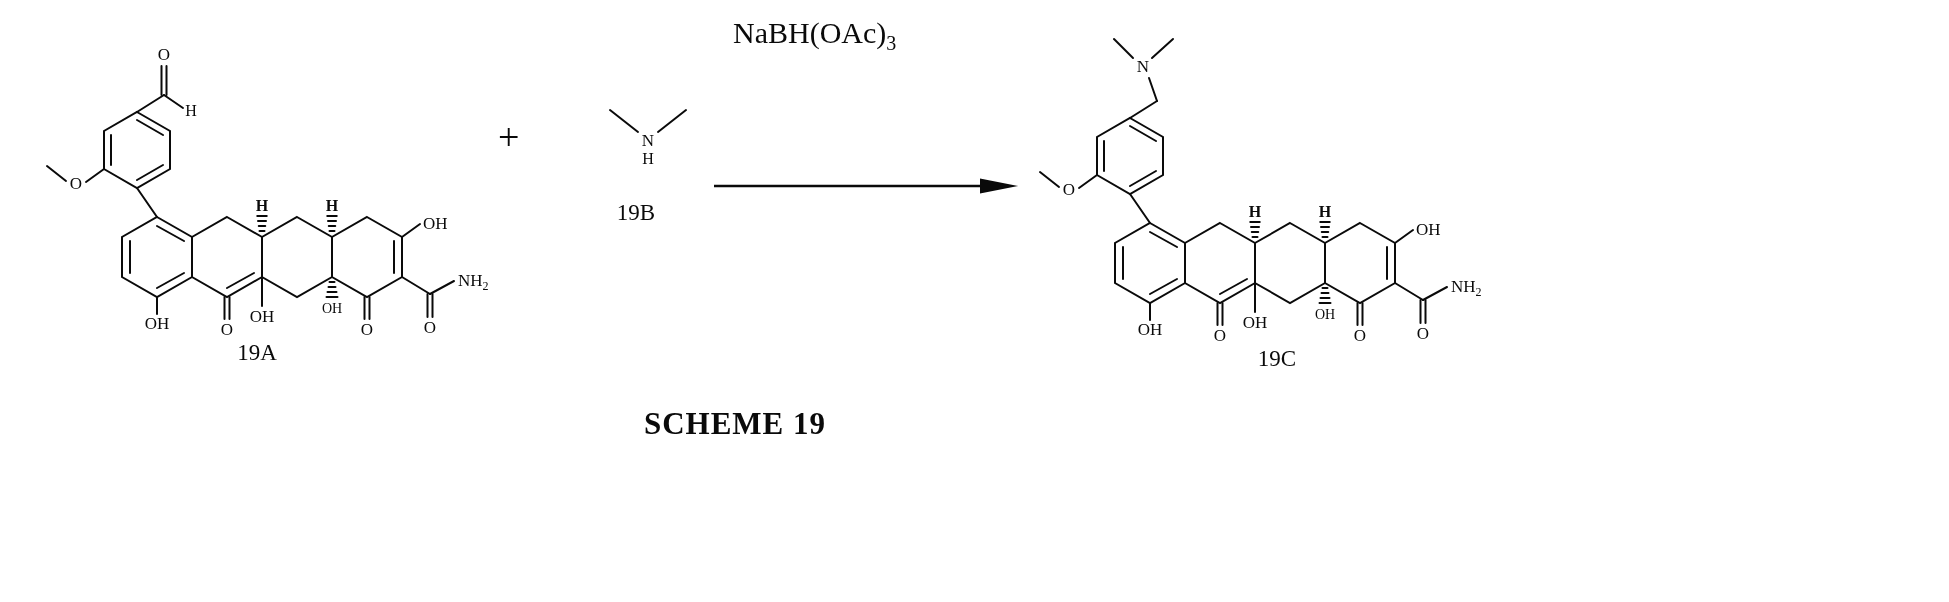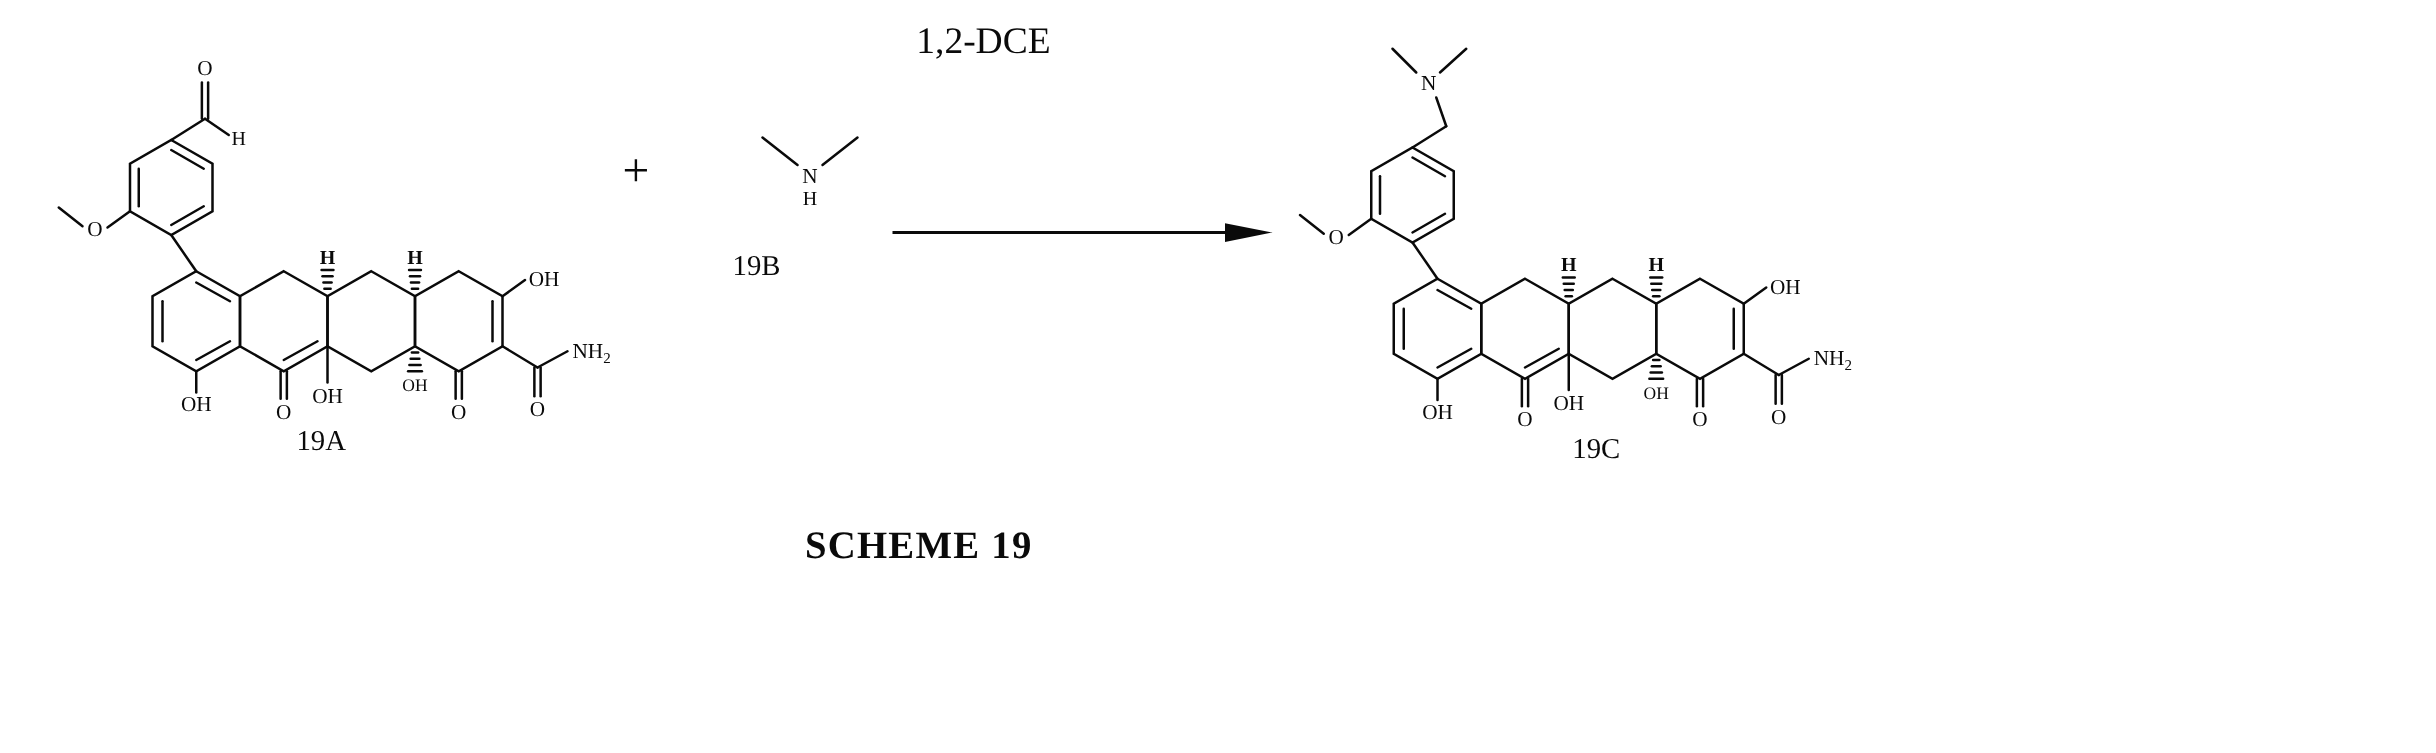--- a/index.html
+++ b/index.html
@@ -7,21 +7,21 @@
     position:relative;width:1949px;height:602px;background:#ffffff;
     font-family:"Liberation Serif", serif;color:#0a0a0a;overflow:hidden;
   }
   .abs{position:absolute;}
   svg{overflow:visible;}
   svg text{fill:#0a0a0a;font-family:"Liberation Serif", serif;}
   .plus{font-size:38px;line-height:1;}
   .reagents{font-size:30px;line-height:37px;white-space:nowrap;}
   .reagents sub{font-size:20px;}
   .compound-label{font-size:23px;}
-  .scheme-title{font-size:31px;font-weight:bold;letter-spacing:1px;text-align:center;width:350px;margin-top:12px;}
+  .scheme-title{font-size:31px;font-weight:bold;letter-spacing:1px;text-align:center;width:350px;}
 </style>
 </head>
 <body>
 
 <div id="page">
 
   <svg class="abs" width="0" height="0" style="left:0;top:0">
     <defs>
       <g id="core-skeleton" stroke="#0a0a0a" stroke-width="2" stroke-linecap="round" fill="none">
 
@@ -137,24 +137,24 @@
   <div class="abs plus" style="left:498px;top:118px">+</div>
 
   <svg class="abs" style="left:598px;top:98px" width="100" height="75" viewBox="0 0 100 75">
     <g stroke="#0a0a0a" stroke-width="2" stroke-linecap="round" fill="none">
       <line x1="12" y1="12" x2="40" y2="34"></line>
       <line x1="88" y1="12" x2="60" y2="34"></line>
     </g>
     <text x="50" y="48" font-size="17" text-anchor="middle">N</text>
     <text x="50" y="66" font-size="16" text-anchor="middle">H</text>
   </svg>
-  <div class="abs compound-label" style="left:586px;top:200px;width:100px;">19B</div>
+  <div class="abs compound-label" style="left:586px;top:200px;width:100px;text-align:center">19B</div>
 
   <div class="abs reagents" style="left:733px;top:14px">
-    <div>1,2-DCE</div>
+    <div><span>NaBH(OAc)</span><sub>3</sub></div>
   </div>
 
   <svg class="abs" style="left:712px;top:168px" width="312" height="36" viewBox="0 0 312 36">
     <line x1="2" y1="18" x2="290" y2="18" stroke="#0a0a0a" stroke-width="2.5"></line>
     <polygon points="268,10.5 306,18 268,25.5" fill="#0a0a0a" stroke="none"></polygon>
   </svg>
 
   <svg class="abs" style="left:1015px;top:18px" width="470" height="355" viewBox="0 0 470 355">
     <use href="#core-skeleton"></use>
     <g stroke="#0a0a0a" stroke-width="2" stroke-linecap="round" fill="none">

